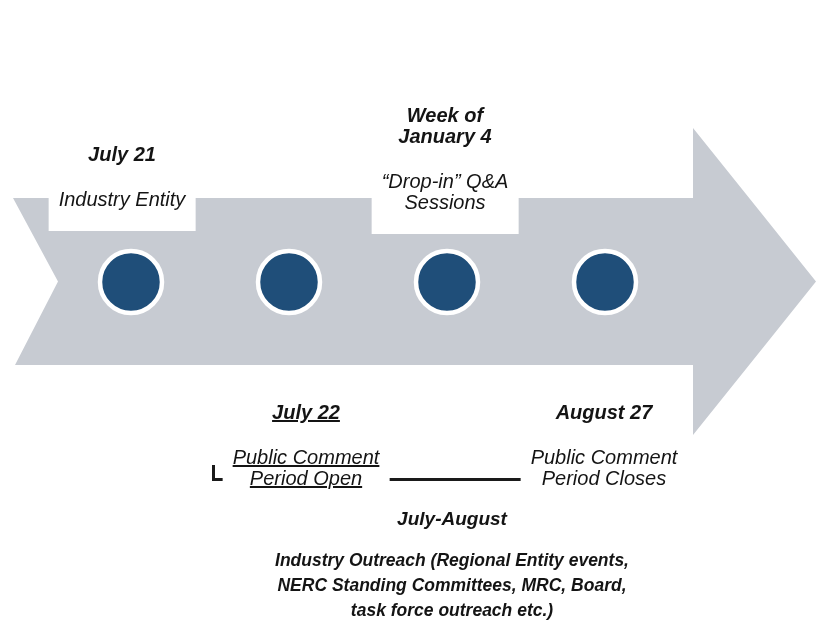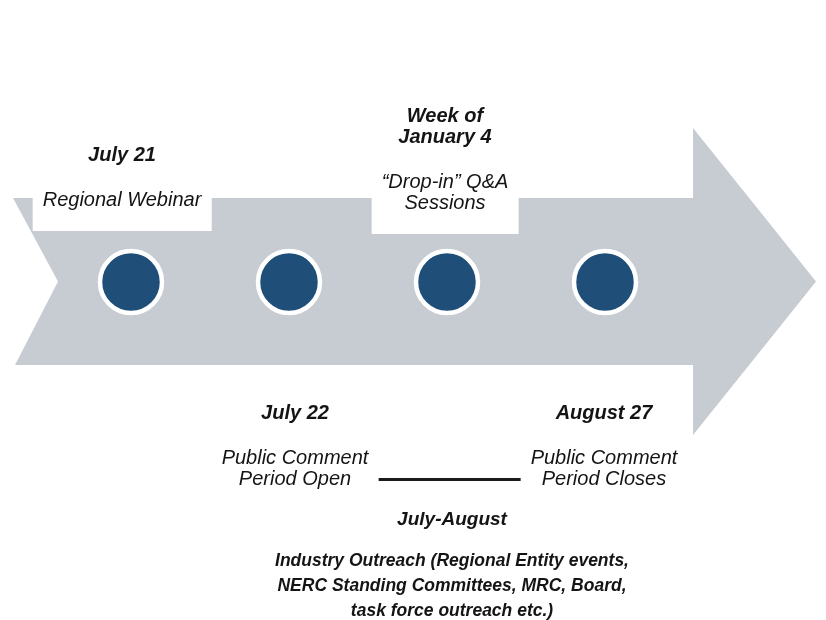--- a/index.html
+++ b/index.html
@@ -84,31 +84,31 @@
   <svg class="arrow-svg" width="826" height="620" viewBox="0 0 826 620">
     <polygon points="13,198 693,198 693,128 816,281.5 693,435 693,365 15,365 58,281.5" fill="#c7cbd2"></polygon>
     <circle cx="131" cy="282" r="31" stroke-width="4.5" fill="#1f4e79" stroke="#ffffff"></circle>
     <circle cx="289" cy="282" r="31" stroke-width="4.5" fill="#1f4e79" stroke="#ffffff"></circle>
     <circle cx="447" cy="282" r="31" stroke-width="4.5" fill="#1f4e79" stroke="#ffffff"></circle>
     <circle cx="605" cy="282" r="31" stroke-width="4.5" fill="#1f4e79" stroke="#ffffff"></circle>
   </svg>
 
   <div class="label" style="left:122px; top:123px;text-align:center;">
     <div class="date">July 21</div>
-    <div class="desc">Regional Webinar</div>
+    <div class="desc">Industry Entity</div>
   </div>
 
   <div class="label" style="left:445px; top:84px;">
     <div class="date">Week of
 January 4</div>
     <div class="desc">“Drop-in” Q&amp;A
 Sessions</div>
   </div>
 
-  <div class="label" style="left:295px; top:381px;">
+  <div class="label" style="left:306px; top:381px;text-decoration:underline;">
     <div class="date">July 22</div>
     <div class="desc">Public Comment
 Period Open</div>
   </div>
 
   <div class="label" style="left:604px; top:381px;">
     <div class="date">August 27</div>
     <div class="desc">Public Comment
 Period Closes</div>
   </div>

